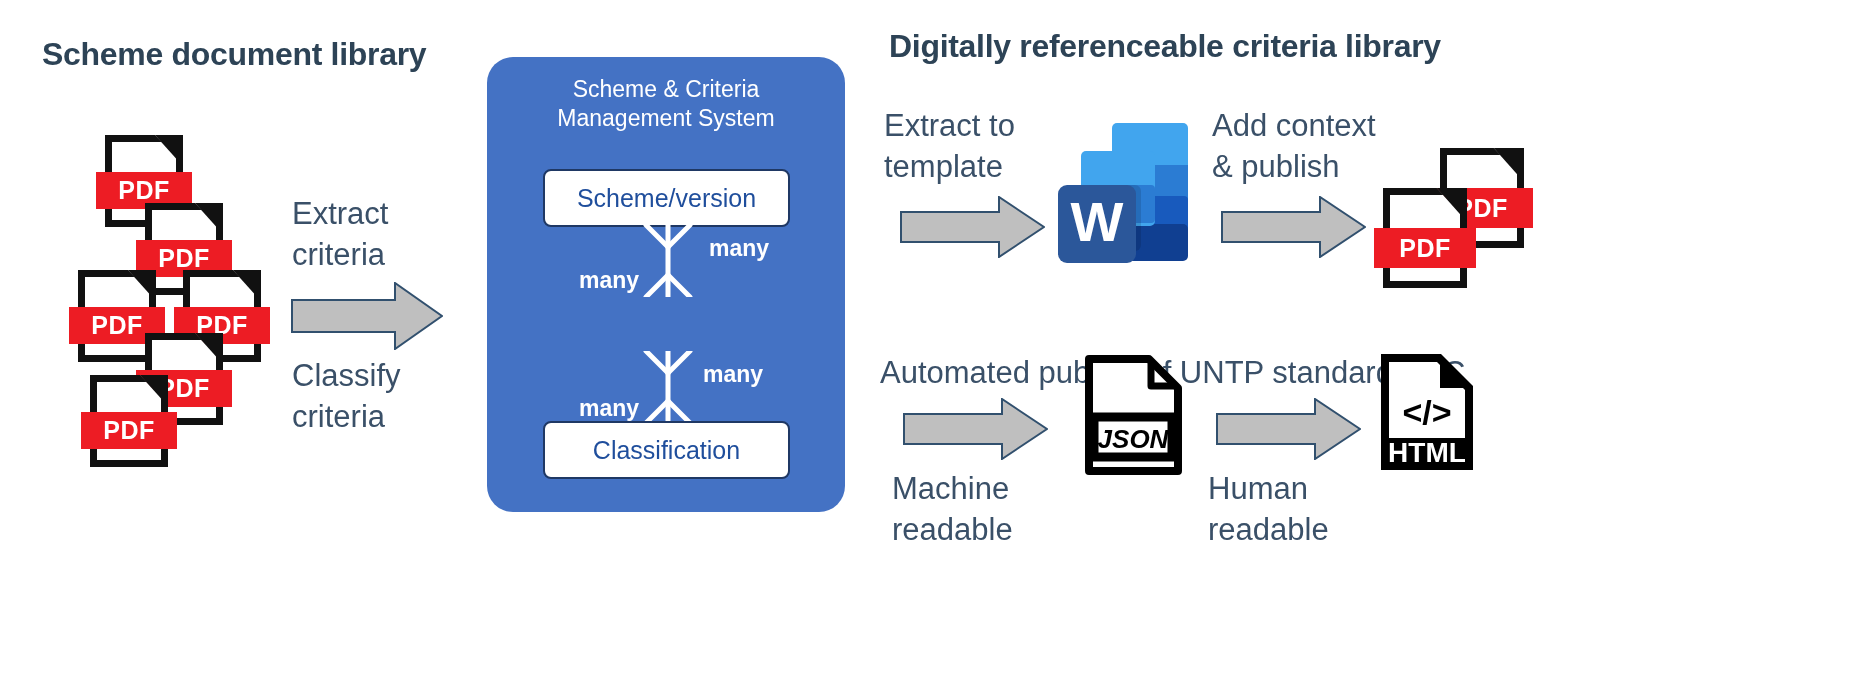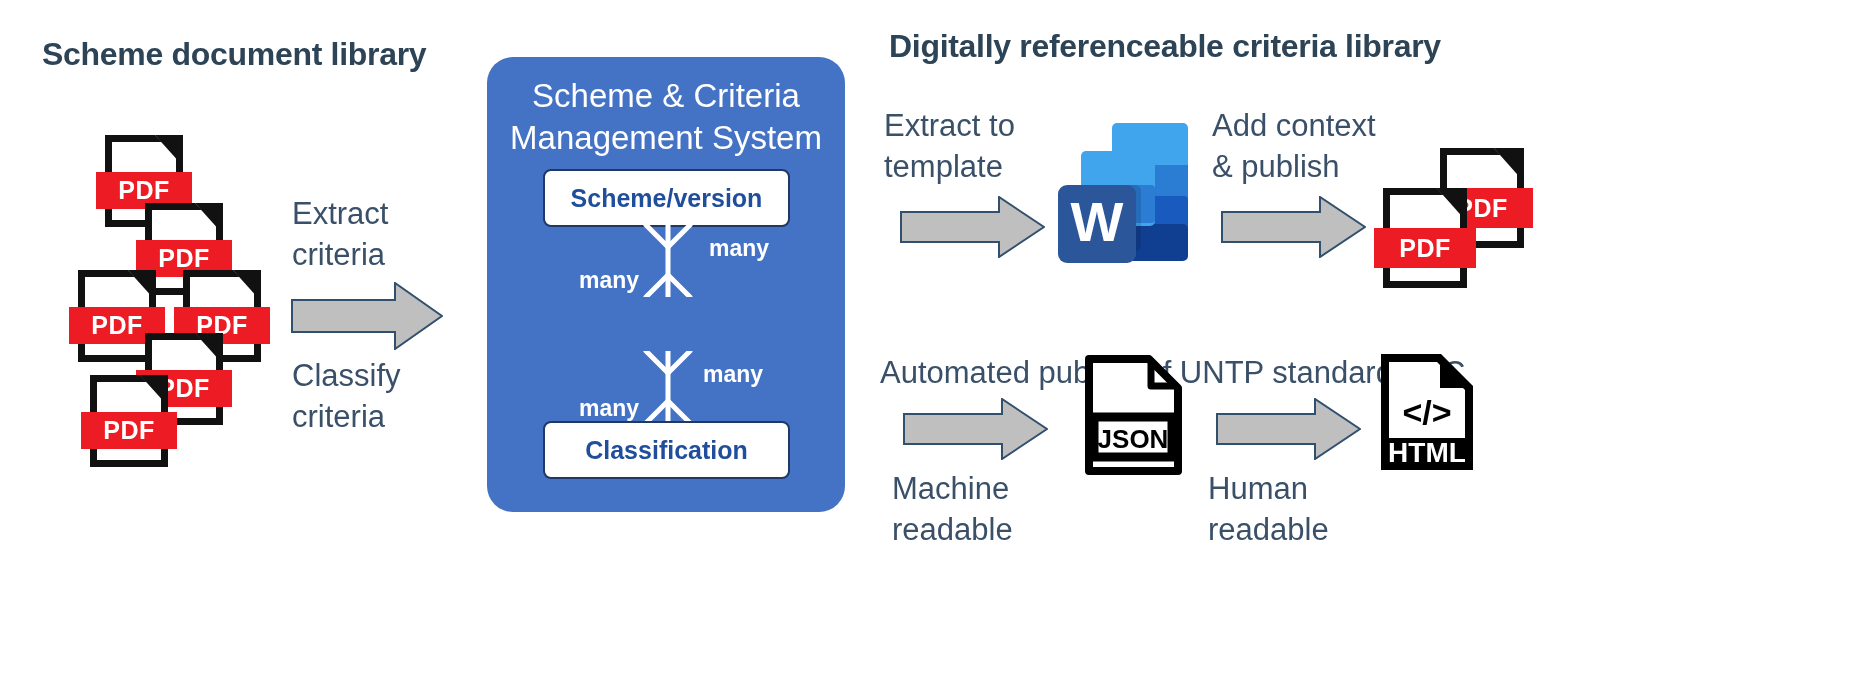--- a/index.html
+++ b/index.html
@@ -98,38 +98,38 @@
     border-radius: 26px;
     box-sizing: border-box;
   }
   .sys-title {
     position: absolute;
     top: 18px;
     left: 0;
     width: 100%;
     text-align: center;
     color: #ffffff;
-    font-size: 33px;
+    font-size: 23px;
     line-height: 1.28;
     white-space: pre-line;
   }
   .entity {
     position: absolute;
     left: 56px;
     width: 247px;
     height: 58px;
     background: #ffffff;
     border: 2.5px solid #1f3864;
     border-radius: 8px;
     box-sizing: border-box;
     display: flex;
     align-items: center;
     justify-content: center;
     color: #1f4e9c;
-    font-weight: bold;
+    font-weight: normal;
     font-size: 25px;
   }
   .entity-1 { top: 112px; }
   .entity-2 { top: 240px; }
   .entity-3 { top: 364px; }
 
   .crow {
     position: absolute;
     left: 142px;
     width: 78px;
@@ -300,21 +300,21 @@
 
   <div class="block-arrow" style="left:903px; top:398px; width:145px; height:62px;">
     <svg viewBox="0 0 145 62" preserveAspectRatio="none">
       <polygon points="1,16 99,16 99,1 144,31 99,61 99,46 1,46" fill="#bfbfbf" stroke="#31506e" stroke-width="2"></polygon>
     </svg>
   </div>
 
   <div class="abs label" style="left:892px; top:468px; width:165px;">Machine
 readable</div>
 
-  <div class="doc-icon" style="left:1083px; top:355px; width:101px; height:120px;">
+  <div class="doc-icon" style="left:1083px; top:355px; width:101px; height:120px;font-style:italic;">
     <svg viewBox="0 0 101 120">
       <path d="M6 4 H66 L95 33 V116 H6 Z" fill="#ffffff" stroke="#000000" stroke-width="8" stroke-linejoin="round"></path>
       <path d="M68 6 V31 H93" fill="none" stroke="#000000" stroke-width="7" stroke-linejoin="round"></path>
       <rect x="11" y="62" width="78" height="40" fill="#ffffff" stroke="#000000" stroke-width="9"></rect>
       <text x="50" y="93" font-family="'Liberation Sans', sans-serif" font-size="26" font-weight="bold" fill="#000000" text-anchor="middle">JSON</text>
     </svg>
   </div>
 
   <div class="block-arrow" style="left:1216px; top:398px; width:145px; height:62px;">
     <svg viewBox="0 0 145 62" preserveAspectRatio="none">

